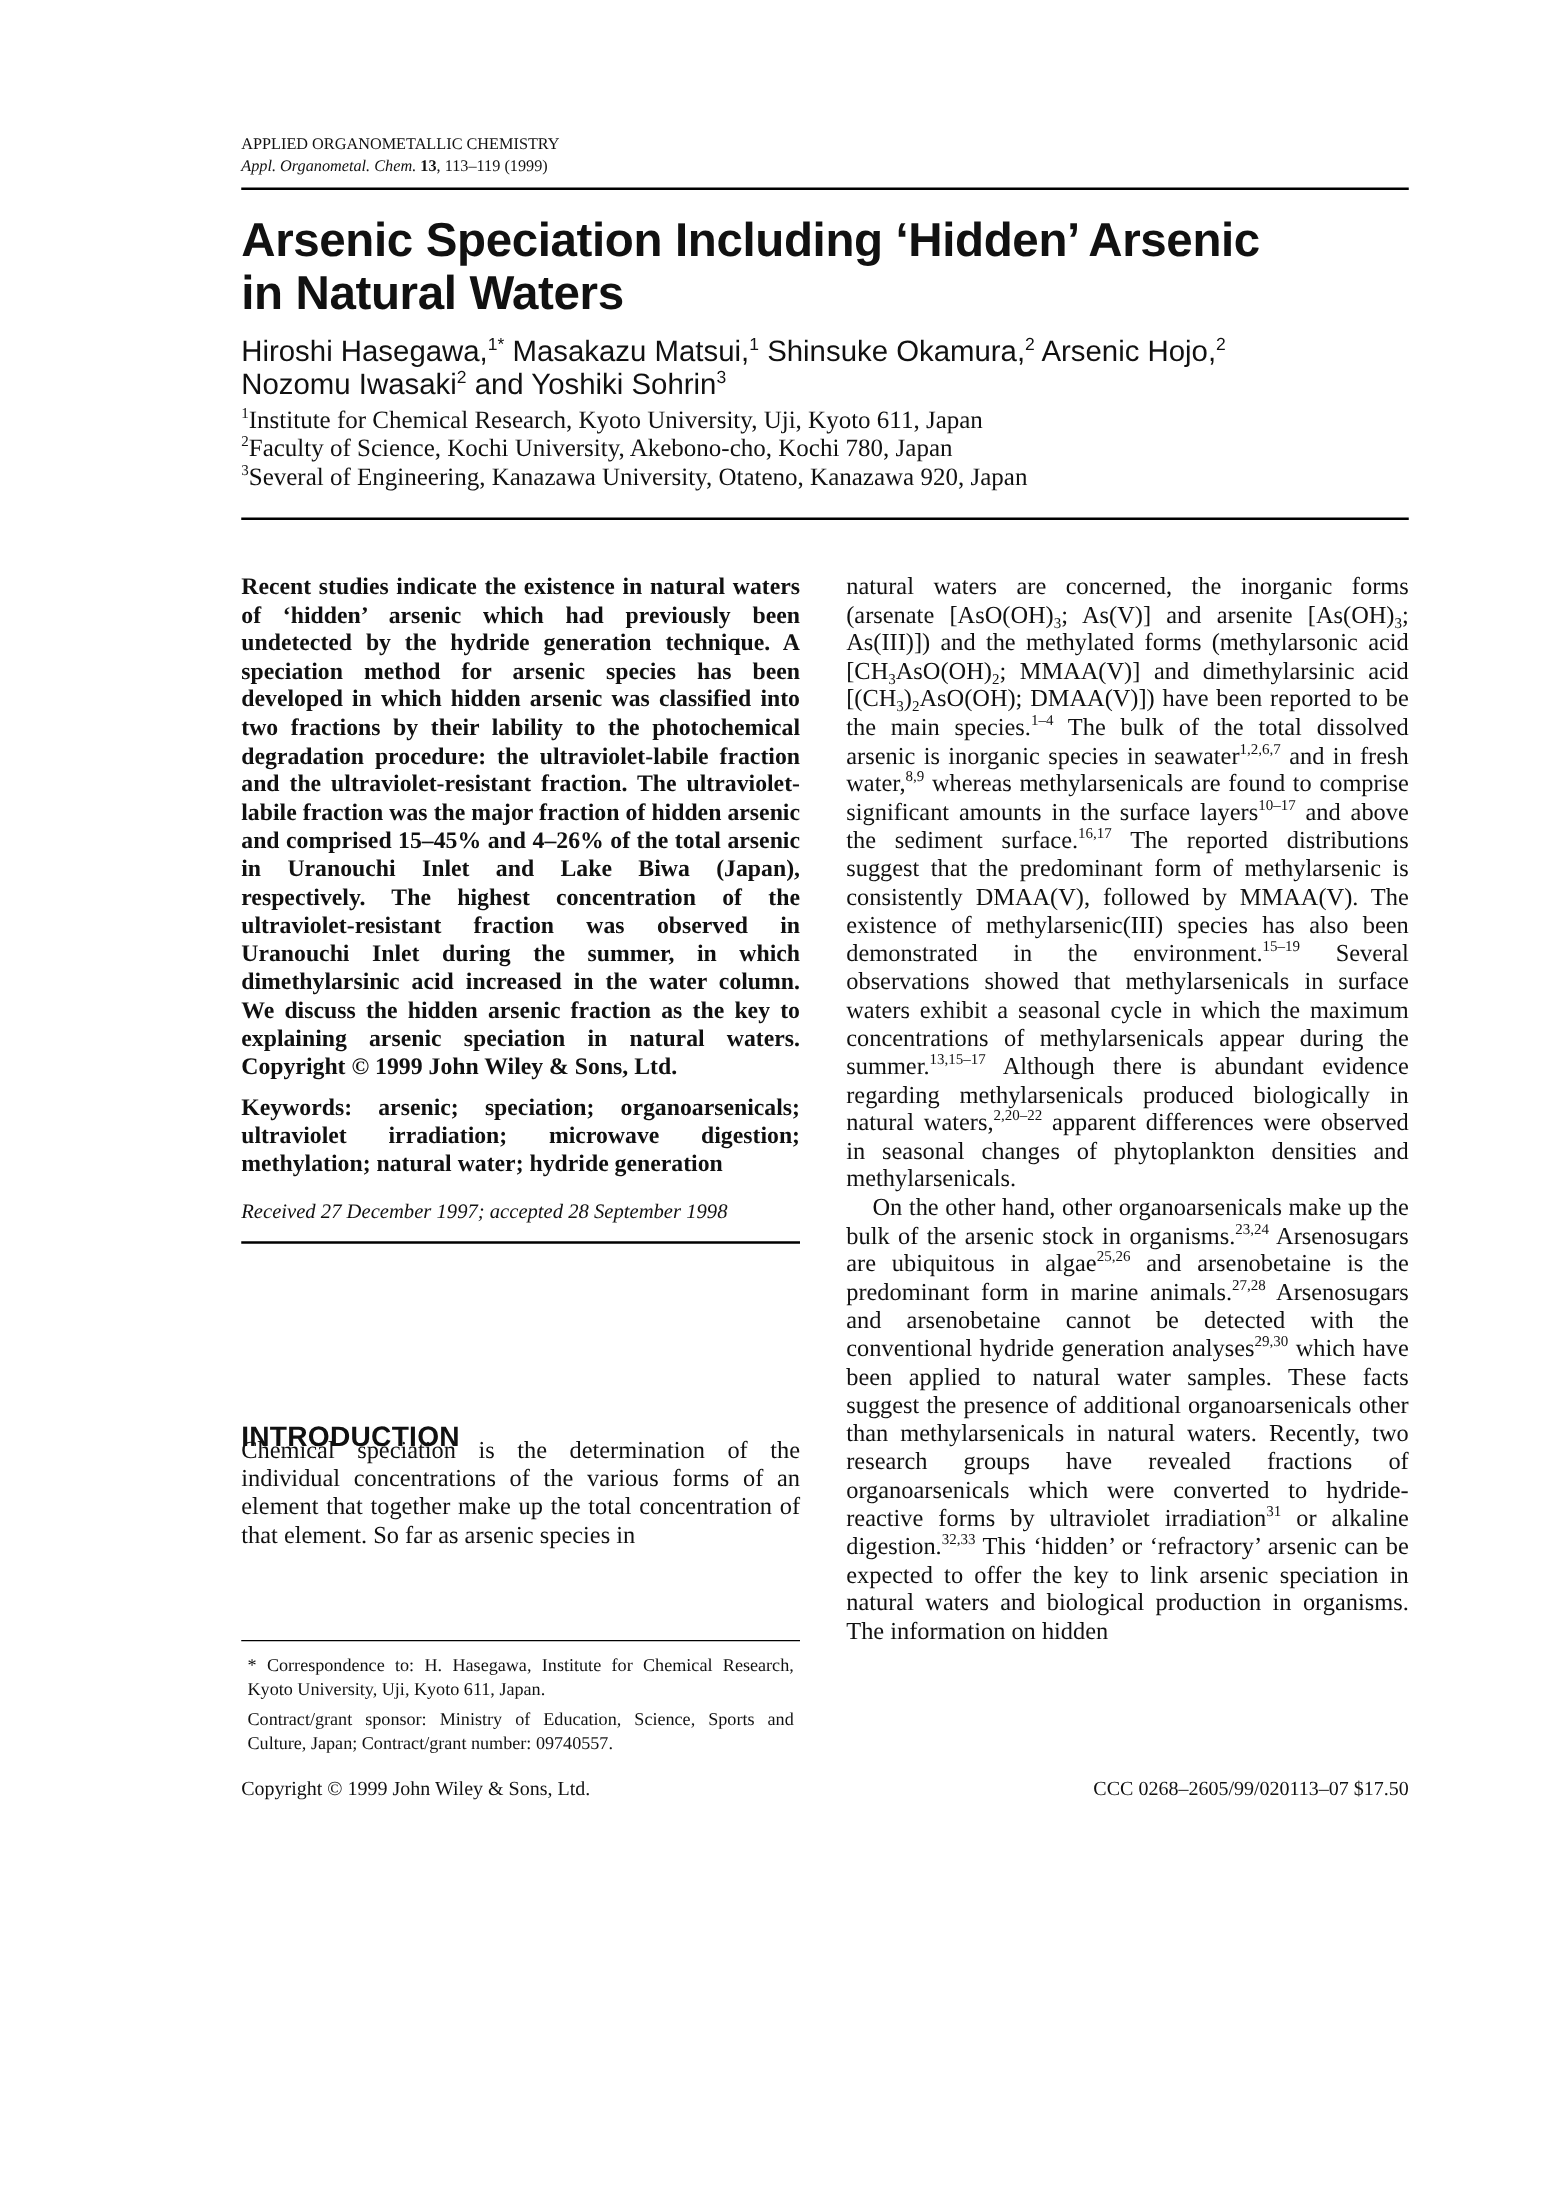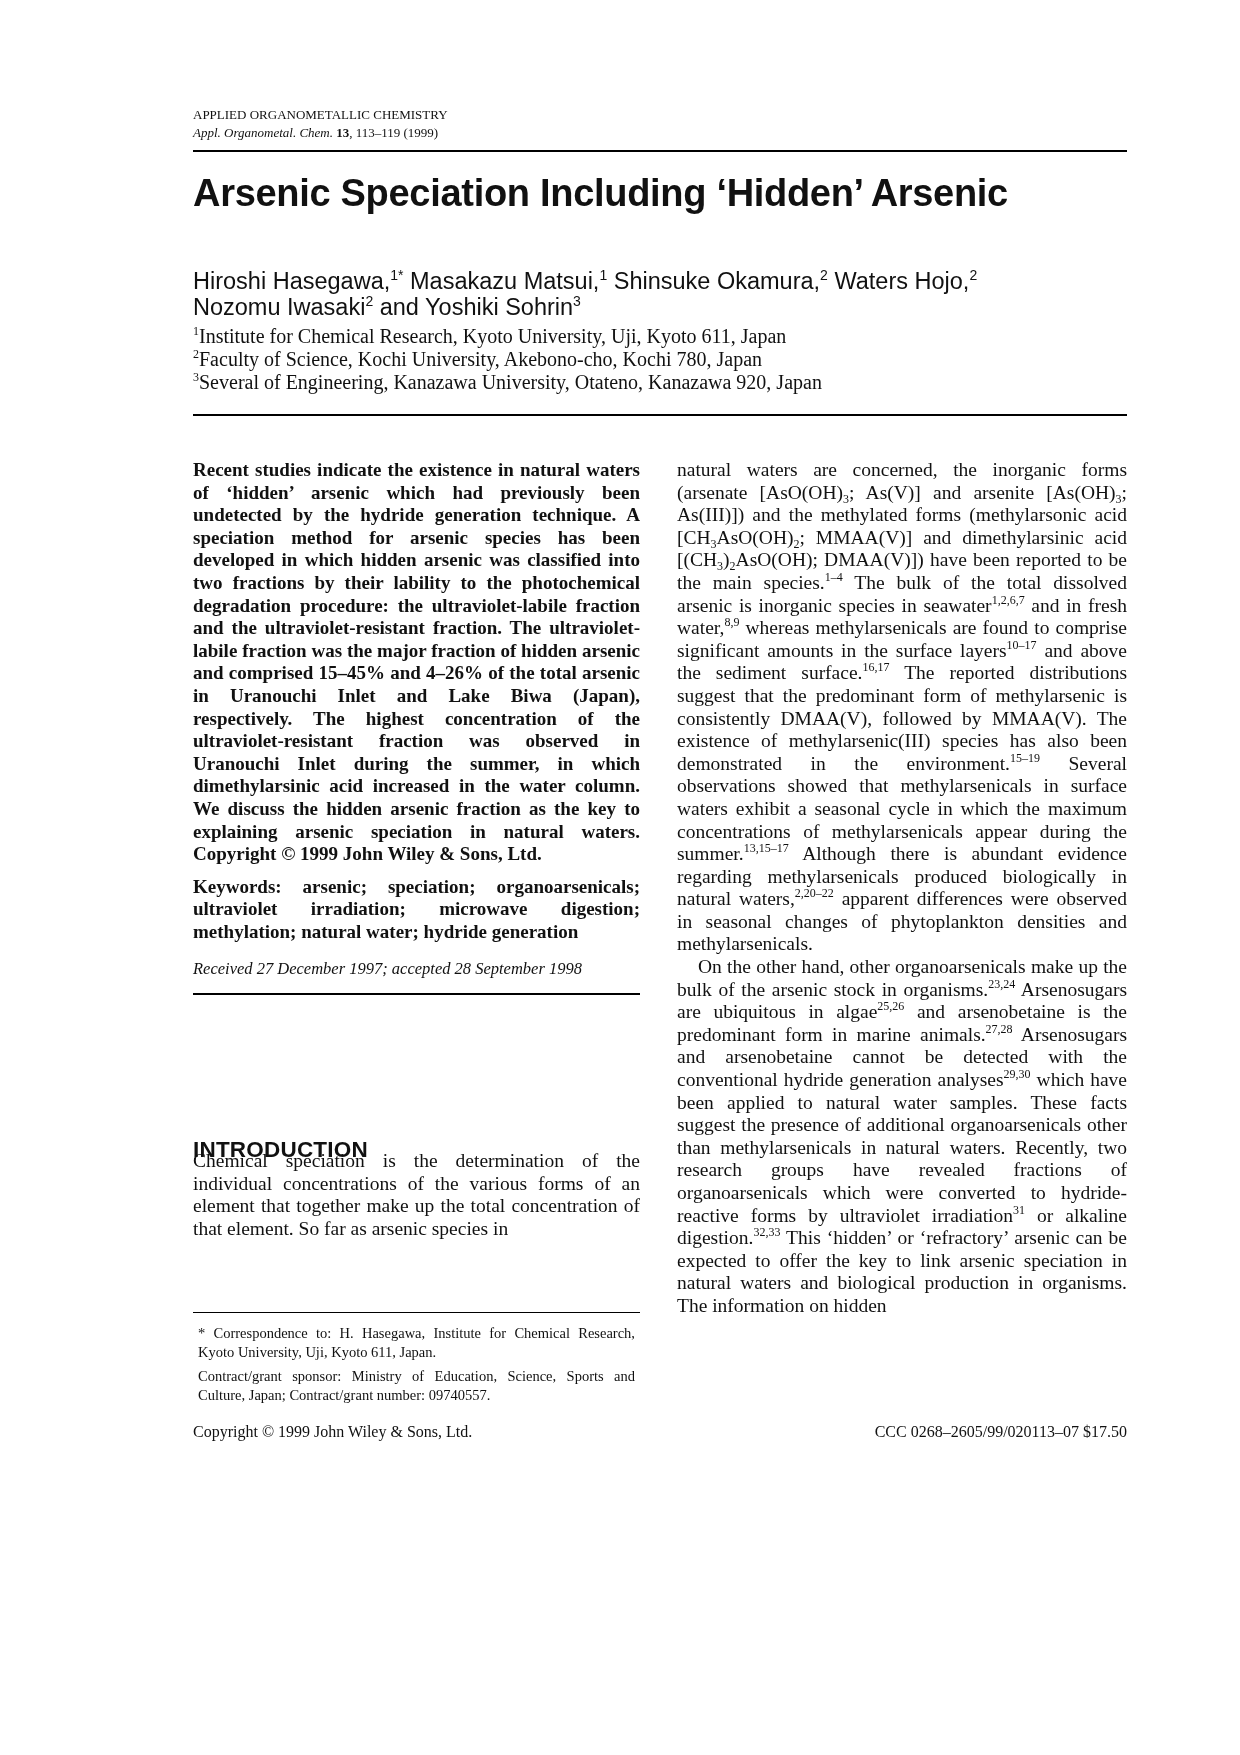--- a/index.html
+++ b/index.html
@@ -50,28 +50,29 @@
 <div class="page">
 
   <div class="journal serif">
     <div>APPLIED ORGANOMETALLIC CHEMISTRY</div>
     <div class="cite"><i>Appl. Organometal. Chem.</i> <b>13</b><span>, 113–119 (1999)</span></div>
   </div>
   <div class="rule-top"></div>
 
   <div class="title sans">
     <div>Arsenic Speciation Including ‘Hidden’ Arsenic</div>
+    <div>in Natural Waters</div>
   </div>
 
   <div class="authors sans">
     <div>
       <span>Hiroshi Hasegawa,</span><sup>1*</sup>
       <span>Masakazu Matsui,</span><sup>1</sup>
       <span>Shinsuke Okamura,</span><sup>2</sup>
-      <span>Waters Hojo,</span><sup>2</sup>
+      <span>Arsenic Hojo,</span><sup>2</sup>
     </div>
     <div>
       <span>Nozomu Iwasaki</span><sup>2</sup>
       <span>and Yoshiki Sohrin</span><sup>3</sup>
     </div>
   </div>
 
   <div class="affils serif">
     <div><sup>1</sup><span>Institute for Chemical Research, Kyoto University, Uji, Kyoto 611, Japan</span></div>
     <div><sup>2</sup><span>Faculty of Science, Kochi University, Akebono-cho, Kochi 780, Japan</span></div>

